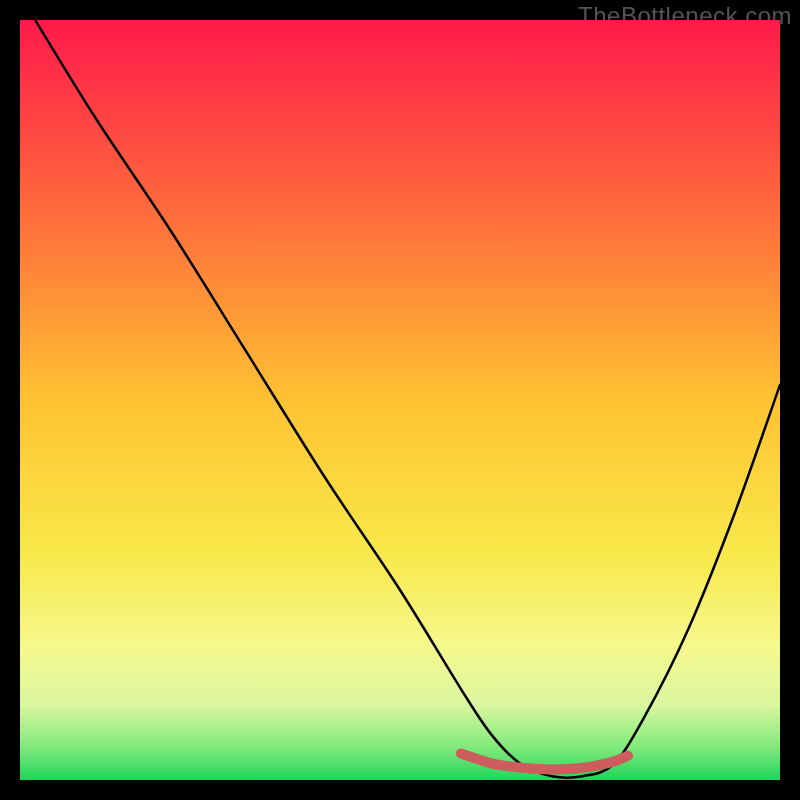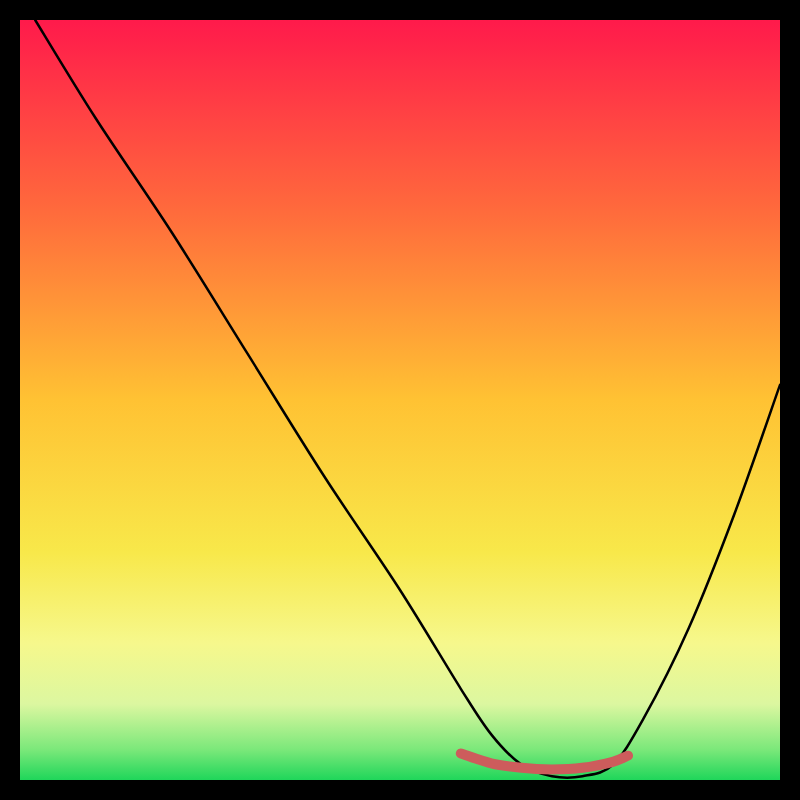--- a/index.html
+++ b/index.html
@@ -31,20 +31,21 @@
     font-size: 24px;
     color: #555;
     letter-spacing: 0.5px;
     user-select: none;
   }
 </style>
 </head>
 <body>
 
 <div class="outer">
+  <div class="watermark">TheBottleneck.com</div>
   <svg class="plot" viewBox="0 0 760 760" preserveAspectRatio="none">
     <defs>
       <linearGradient id="bg-grad" x1="0" y1="0" x2="0" y2="1">
           <stop offset="0.0%" stop-color="#ff1a4b"></stop>
           <stop offset="25.0%" stop-color="#ff6a3c"></stop>
           <stop offset="50.0%" stop-color="#ffc233"></stop>
           <stop offset="70.0%" stop-color="#f8e84a"></stop>
           <stop offset="82.0%" stop-color="#f6f88c"></stop>
           <stop offset="90.0%" stop-color="#dcf7a0"></stop>
           <stop offset="96.0%" stop-color="#7be87a"></stop>

